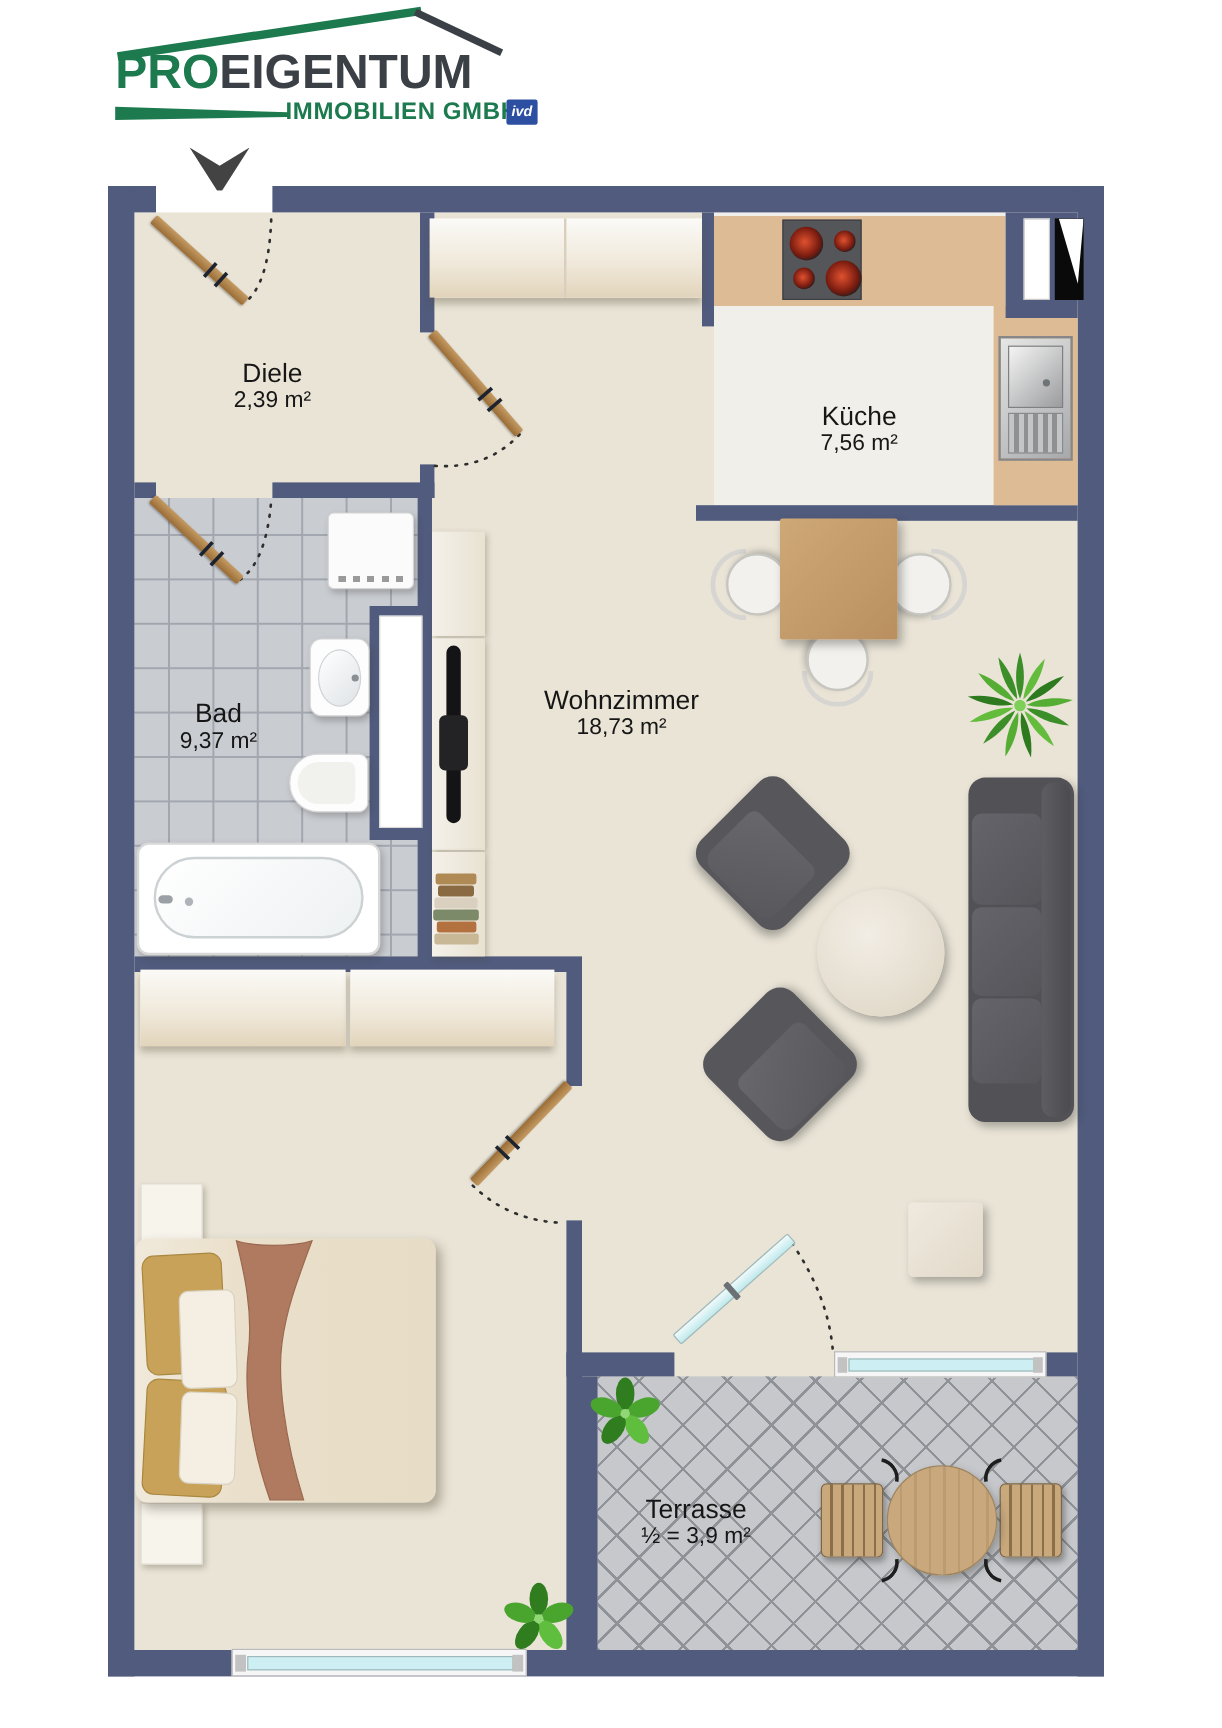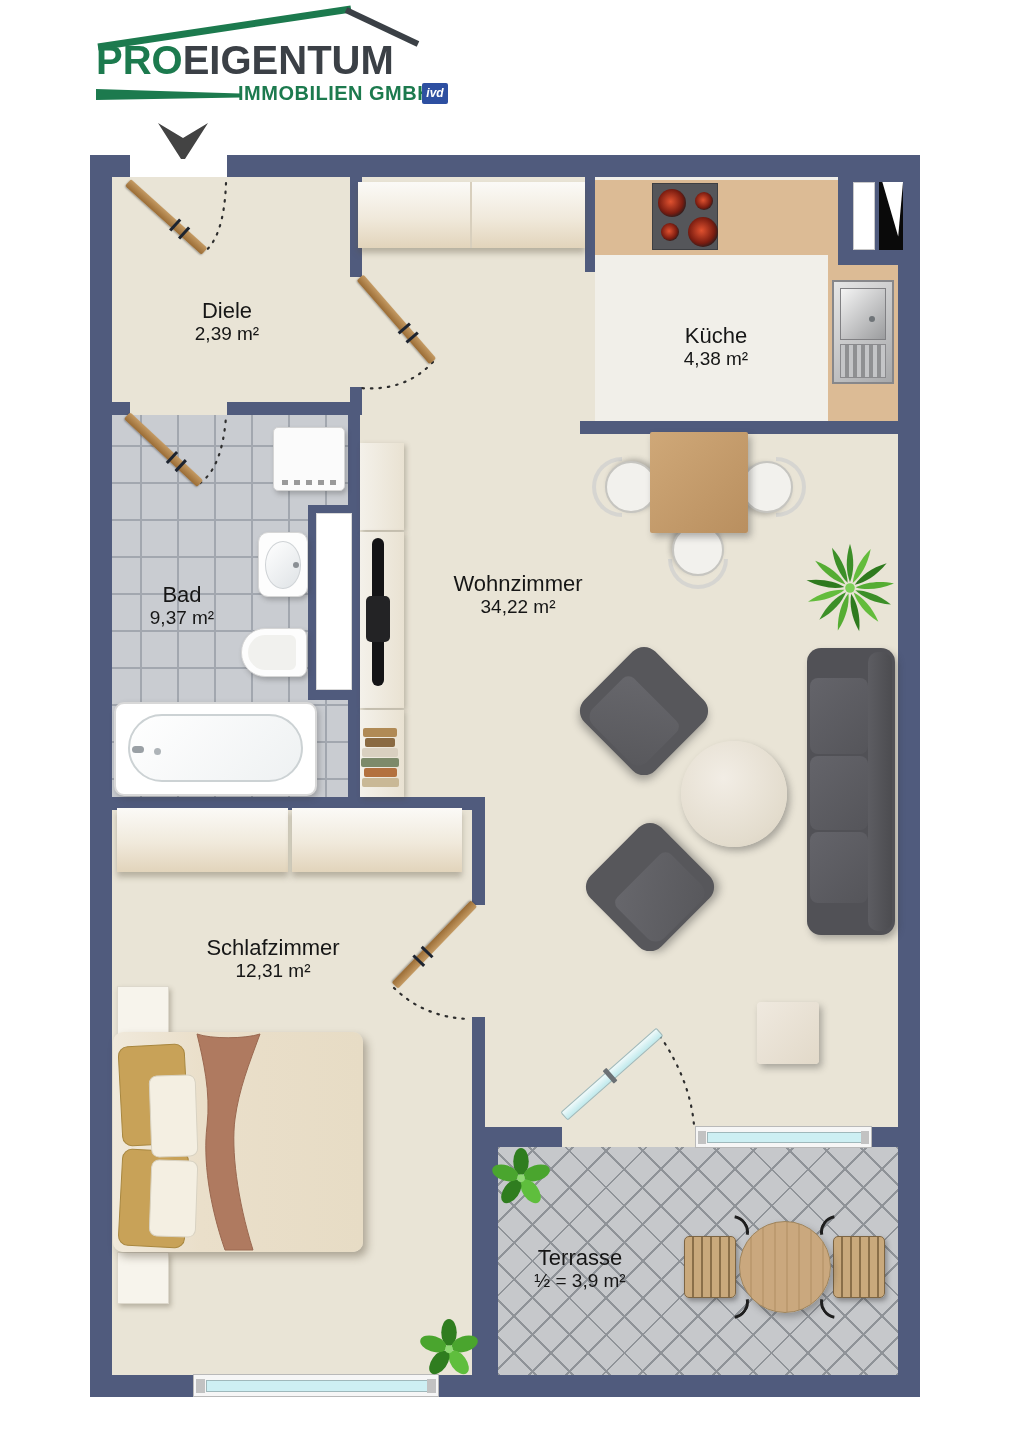--- a/index.html
+++ b/index.html
@@ -296,34 +296,30 @@
       <div class="dmark" style="left:78px;"></div>
   </div>
   <div class="gdoor" style="left:564px;top:1111px;width:128px;transform:rotate(-41.5deg);">
     <div class="dmark" style="left:58px;"></div>
   </div>
 
   <div class="lbl" style="left:227px;top:299px;">
     <div class="lname">Diele</div>
     <div class="larea">2,39 m²</div>
   </div>
-  <div class="lbl" style="left:716px;top:324px;">
+  <div class="lbl" style="left:716px;top:335px;">
     <div class="lname">Küche</div>
-    <div class="larea">4,38 m²</div>
+    <div class="larea">7,56 m²</div>
   </div>
   <div class="lbl" style="left:182px;top:583px;">
     <div class="lname">Bad</div>
     <div class="larea">9,37 m²</div>
   </div>
   <div class="lbl" style="left:518px;top:572px;">
     <div class="lname">Wohnzimmer</div>
-    <div class="larea">34,22 m²</div>
-  </div>
-  <div class="lbl" style="left:273px;top:936px;">
-    <div class="lname">Schlafzimmer</div>
-    <div class="larea">12,31 m²</div>
+    <div class="larea">18,73 m²</div>
   </div>
   <div class="lbl" style="left:580px;top:1246px;">
     <div class="lname">Terrasse</div>
     <div class="larea">½ = 3,9 m²</div>
   </div>
 
 </div>
 
 </body></html>

